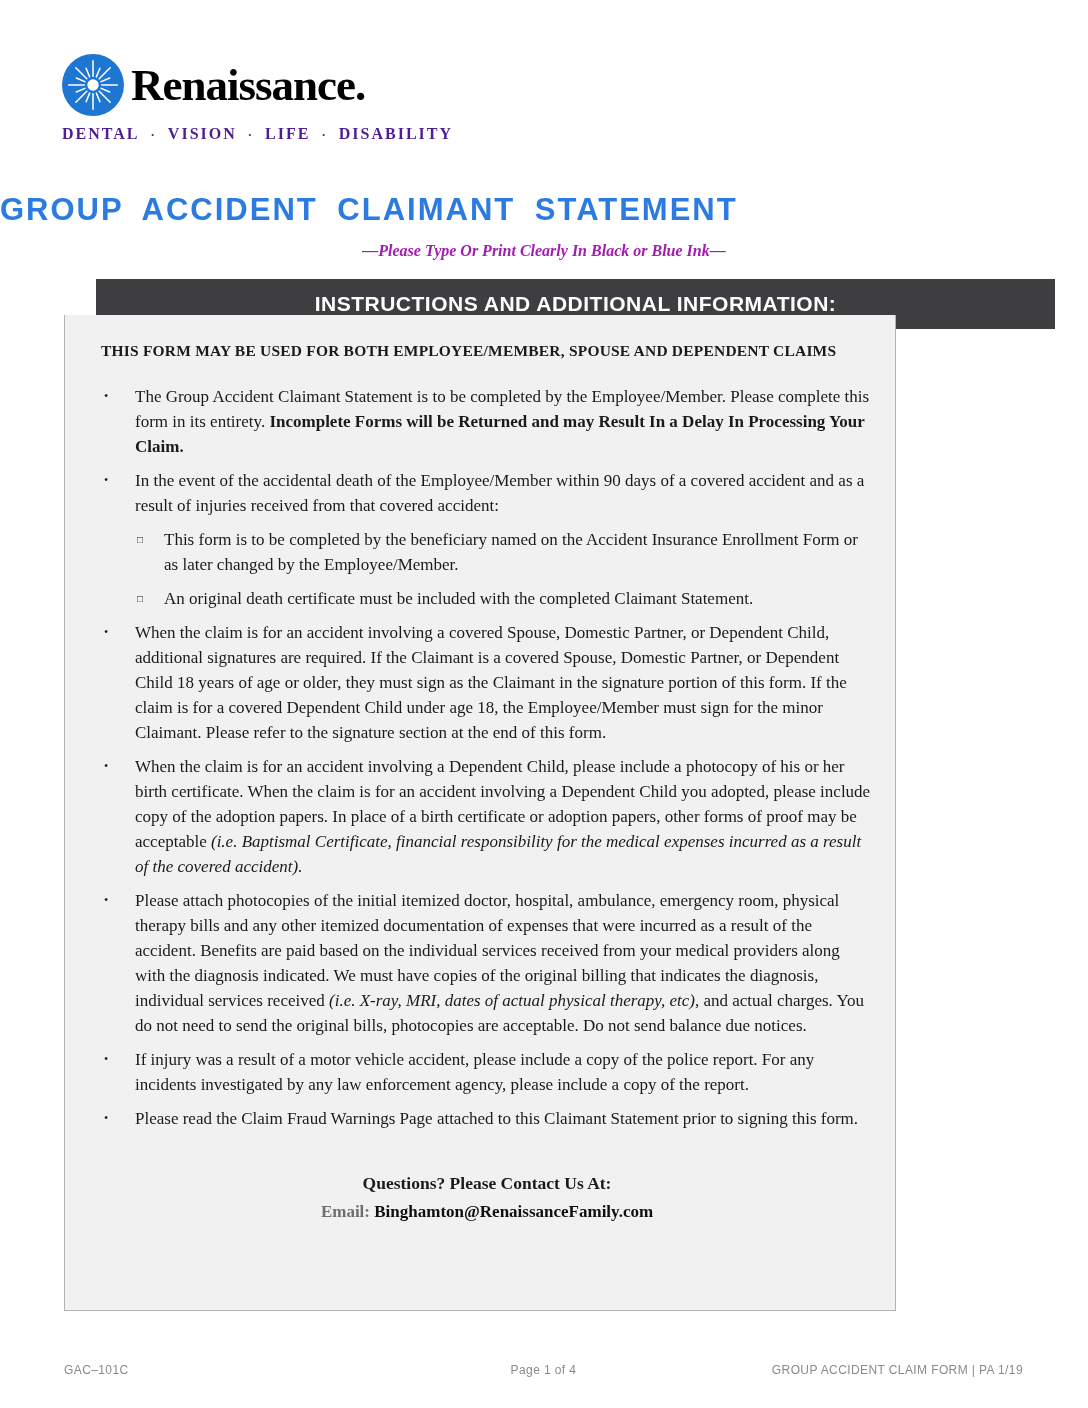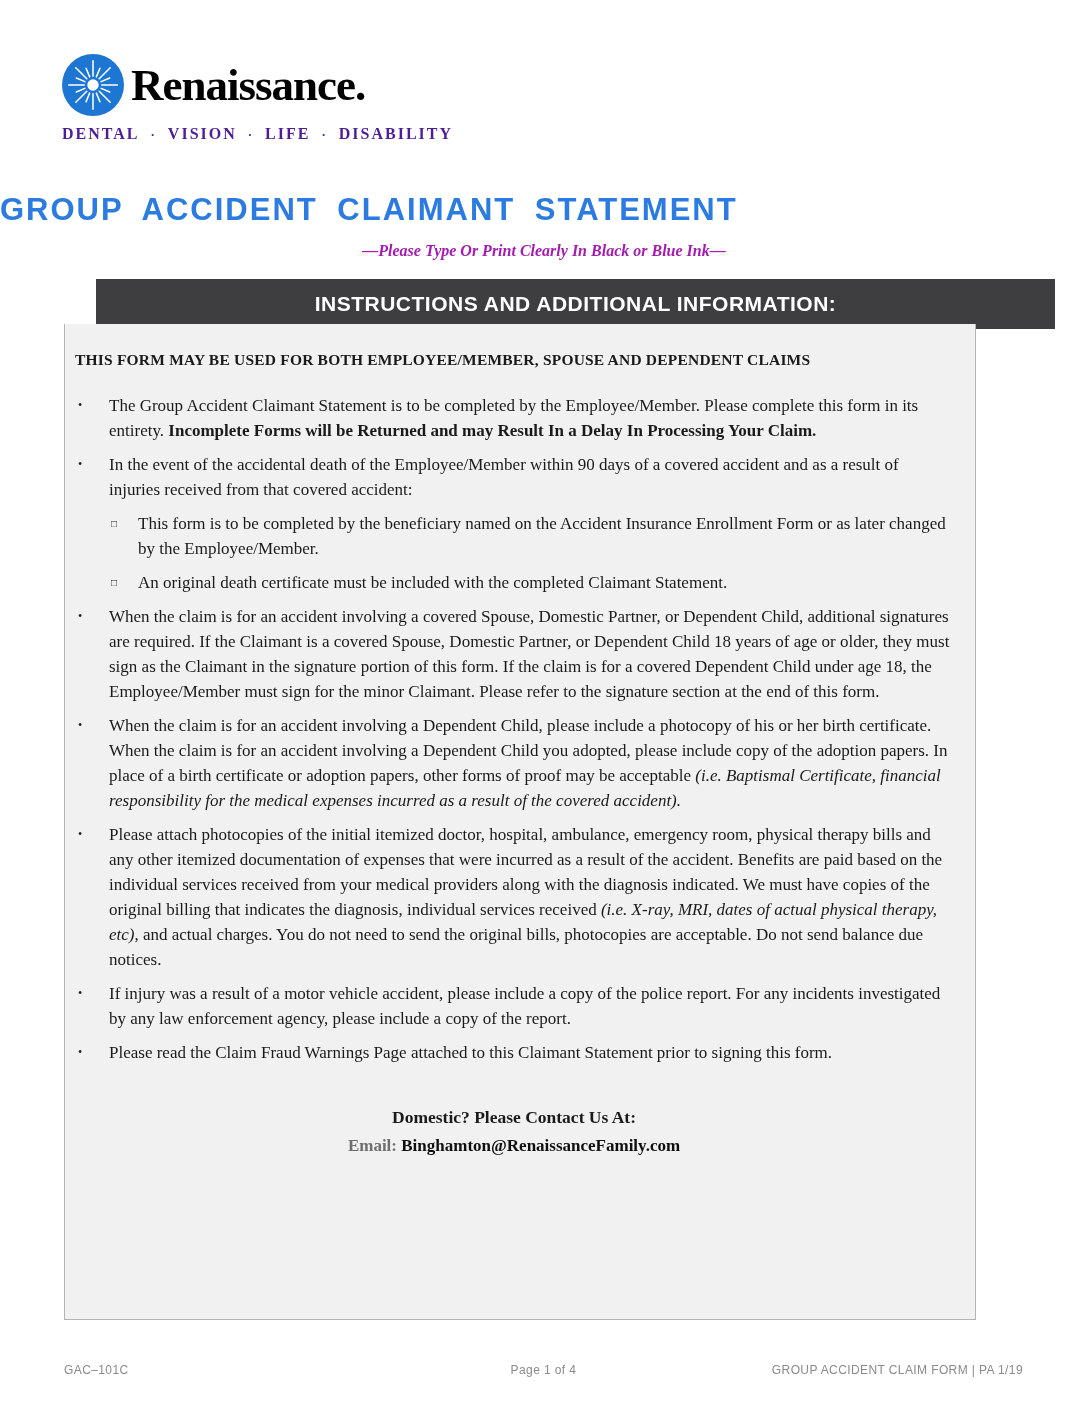--- a/index.html
+++ b/index.html
@@ -46,24 +46,24 @@
 
   
   .instr-bar {
     position: absolute; top: 279px; left: 64px; width: 959px; height: 50px;
     box-sizing: border-box;
     color: #ffffff; text-align: center; line-height: 50px;
     font-family: "Liberation Sans", sans-serif;
     font-weight: bold; font-size: 21px; letter-spacing: 0.5px;
   }
   .instr-box {
-    position: absolute; top: 324px; left: 64px; width: 912px; min-height: 996px;
+    position: absolute; top: 315px; left: 64px; width: 832px; min-height: 996px;
     box-sizing: border-box;
     border: 1px solid #b3b3b3; border-top: none;
-    padding: 27px 22px 24px 10px;
+    padding: 27px 22px 24px 36px;
   }
   .intro { margin: 0 0 24px 0; font-weight: bold; font-size: 15.5px; letter-spacing: 0.2px; }
 
   .bullet { display: flex; margin-bottom: 9px; font-size: 17px; line-height: 25px; }
   .bullet .marker { flex: 0 0 31px; padding-left: 3px; font-size: 12px; line-height: 25px; }
   .bullet.sub { padding-left: 33px; }
   .bullet.sub .marker { flex: 0 0 27px; font-size: 10px; }
   .btext { flex: 1; padding-right: 2px; }
   .seg-b { font-weight: bold; }
   .seg-i { font-style: italic; }
@@ -168,21 +168,21 @@
           <span class="marker">•</span>
           <span class="btext"><span>If injury was a result of a motor vehicle accident, please include a copy of the police report. For any incidents investigated by any law enforcement agency, please include a copy of the report.</span></span>
         </div>
         <div class="bullet">
           <span class="marker">•</span>
           <span class="btext"><span>Please read the Claim Fraud Warnings Page attached to this Claimant Statement prior to signing this form.</span></span>
         </div>
       </div>
 
     <div class="contact">
-      <div class="c-head">Domestic? Please Contact Us At:</div>
+      <div class="c-head">Questions? Please Contact Us At:</div>
       <div class="c-line">
         <span class="c-label" style="color: rgb(110, 110, 110);">Email:</span>
         <span class="c-value">Binghamton@RenaissanceFamily.com</span>
       </div>
     </div>
 
   </div>
 
   <footer class="footer" style="color: rgb(138, 138, 138); align-items: center;">
     <span class="f-left">GAC–101C</span>

